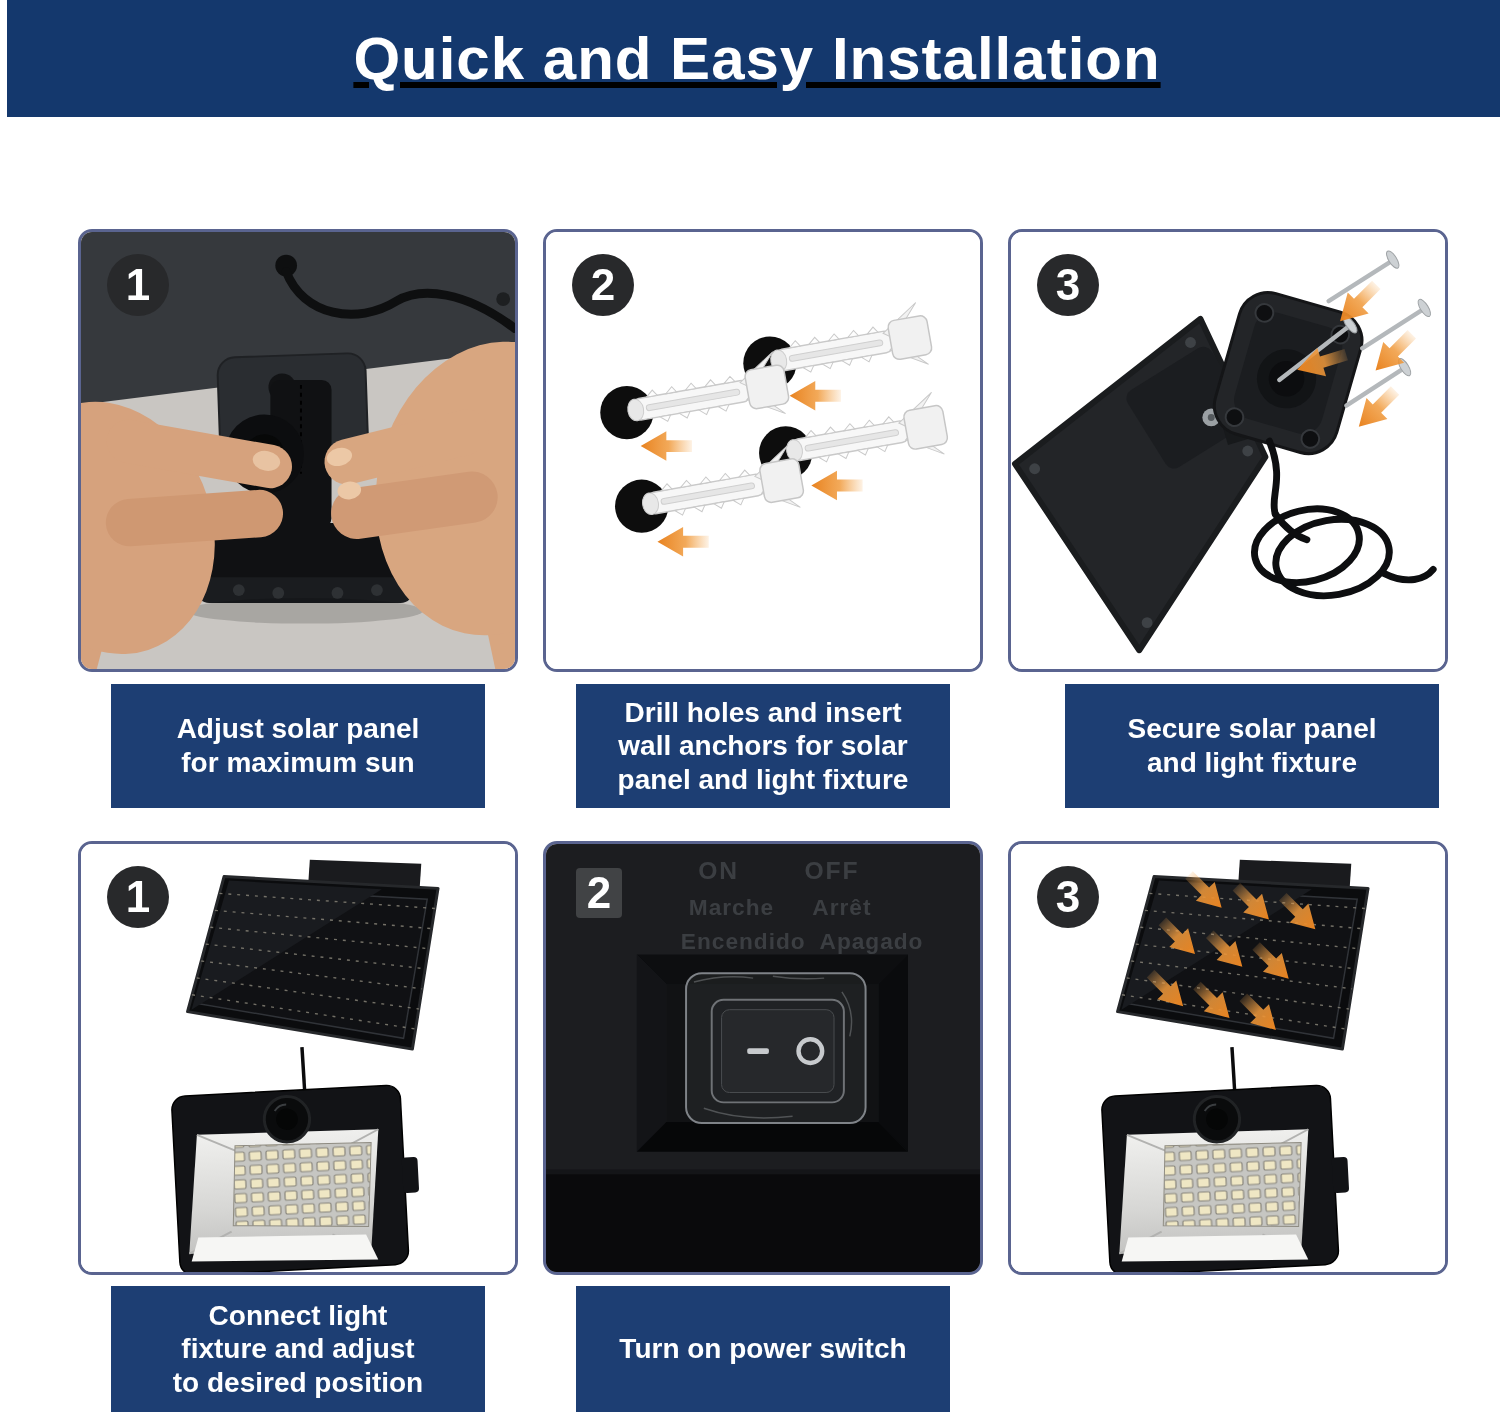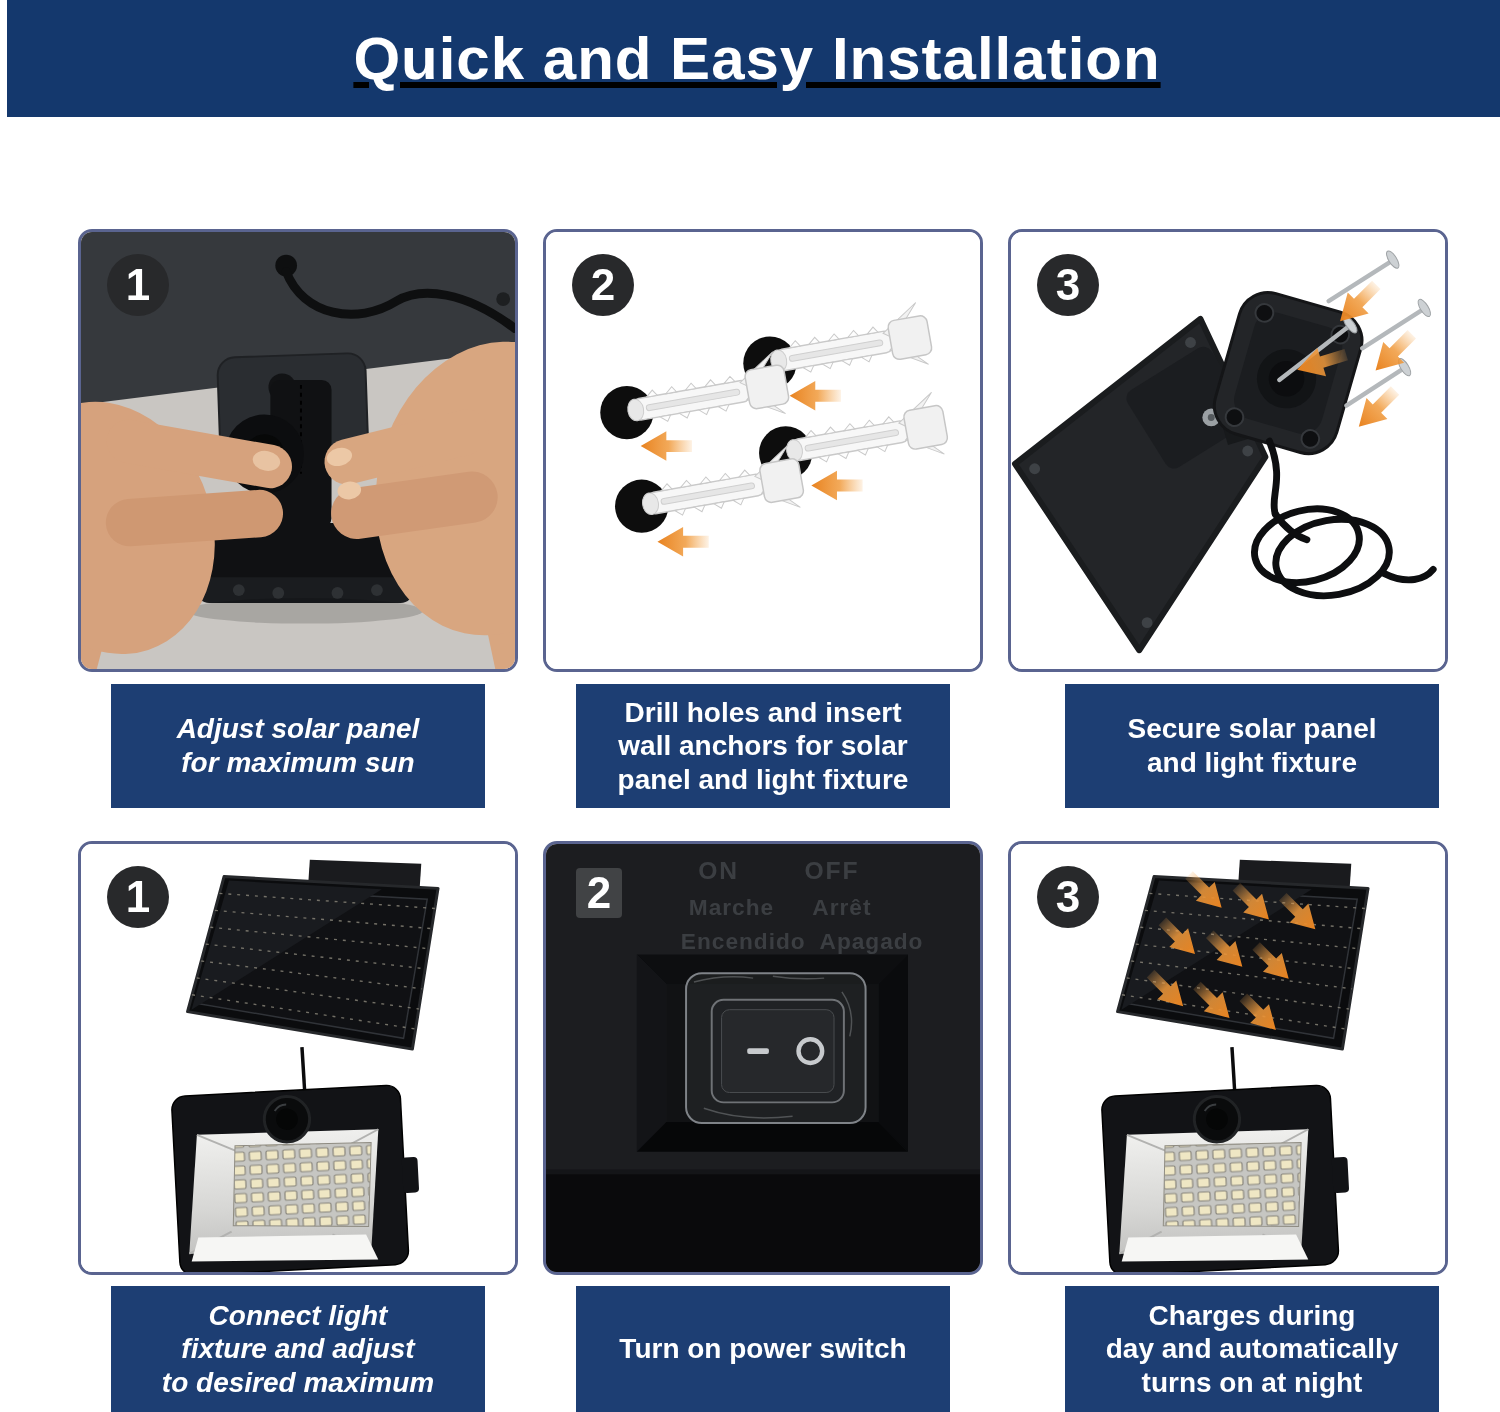--- a/index.html
+++ b/index.html
@@ -15,21 +15,21 @@
   .panel svg.photo{display:block;width:100%;height:100%;}
   .c1{left:78px;} .c2{left:543px;} .c3{left:1008px;}
   .badge{position:absolute;left:26px;top:22px;width:62px;height:62px;border-radius:50%;
          background:#28292B;color:#fff;display:flex;align-items:center;justify-content:center;
          font-size:44px;font-weight:bold;}
   .badge.square{left:30px;top:24px;width:46px;height:50px;border-radius:4px;background:#414345;}
   .cap{position:absolute;width:374px;background:#1D3E73;color:#fff;display:flex;
        flex-direction:column;justify-content:center;align-items:center;text-align:center;
        font-weight:bold;font-size:28px;line-height:1.2;box-sizing:border-box;padding:6px 8px;}
   .cap.r1{top:684px;height:124px;} .cap.r2{top:1286px;height:126px;}
-  .k1{left:111px;font-style:italic;} .k2{left:576px;} .k3{left:1041px;margin-left:24px;}
+  .k1{left:111px;} .k2{left:576px;} .k3{left:1041px;margin-left:24px;}
   .cap span{display:block;}
   svg text{font-family:"Liberation Sans",sans-serif;}
 </style>
 </head>
 <body>
 
 <svg width="0" height="0" style="position:absolute" aria-hidden="true">
   <defs>
     <linearGradient id="agrad" x1="0" y1="0" x2="1" y2="0">
       <stop offset="0" stop-color="#F4A952" stop-opacity="0.15"></stop>
@@ -312,24 +312,19 @@
     <span>wall anchors for solar</span>
     <span>panel and light fixture</span>
   </div>
   <div class="cap r1 k3">
     <span>Secure solar panel</span>
     <span>and light fixture</span>
   </div>
   <div class="cap r2 k1">
     <span>Connect light</span>
     <span>fixture and adjust</span>
-    <span>to desired maximum</span>
+    <span>to desired position</span>
   </div>
   <div class="cap r2 k2">
     <span>Turn on power switch</span>
   </div>
-  <div class="cap r2 k3">
-    <span>Charges during</span>
-    <span>day and automatically</span>
-    <span>turns on at night</span>
-  </div>
 
 </div>
 
 </body></html>

